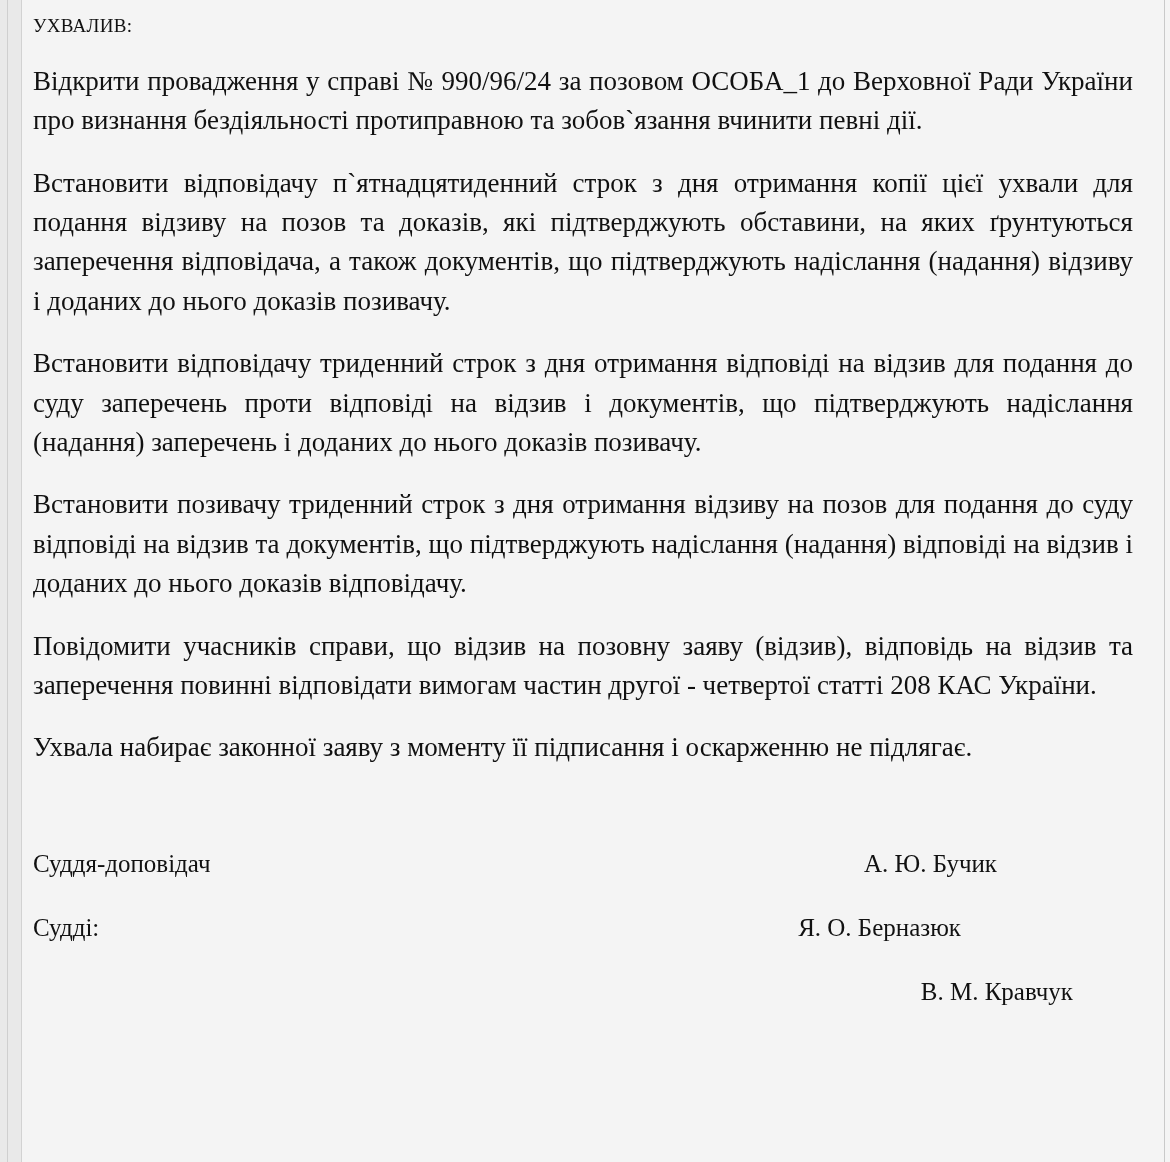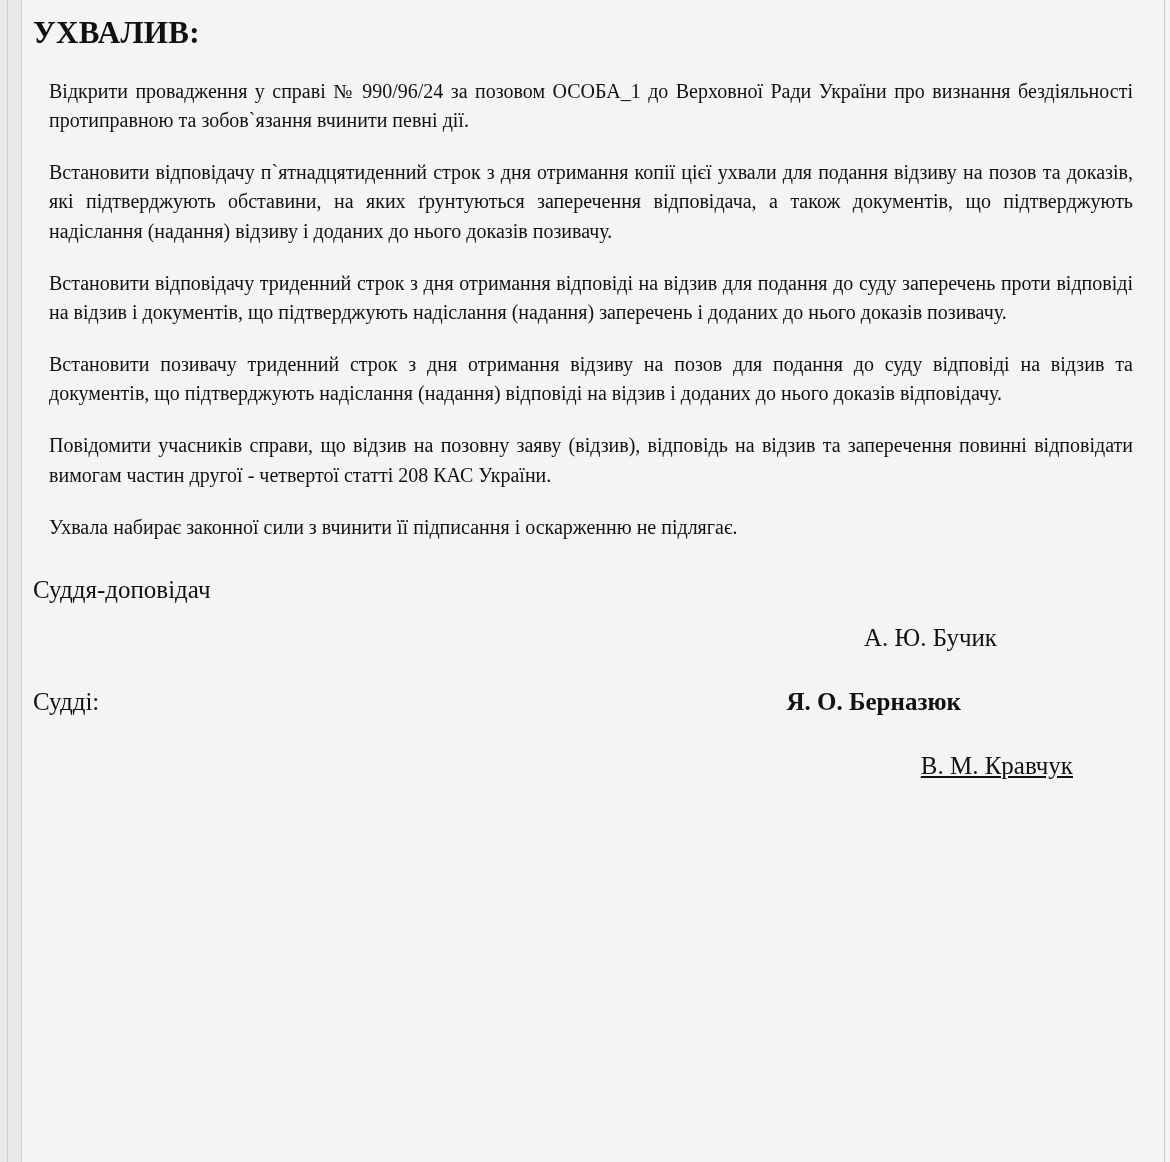--- a/index.html
+++ b/index.html
@@ -45,61 +45,61 @@
     position: absolute;
     left: 22px;
     top: 0;
     right: 7px;
     bottom: 0;
     padding: 14px 30px 0 9px;
     box-sizing: border-box;
   }
 
   .doc-heading {
-    font-weight: bold;
-    font-size: 31px;
+    font-weight: normal;
+    font-size: 19px;
     line-height: 1.25;
     letter-spacing: 0.3px;
     margin: 0 0 24px 0;
     padding-left: 2px;
   }
 
   .para {
-    font-size: 20px;
+    font-size: 27px;
     line-height: 1.46;
     text-align: justify;
     text-justify: inter-word;
-    margin: 0 0 23px 16px;
+    margin: 0 0 23px 0;
     padding-left: 2px;
     hyphens: none;
   }
   .para:last-of-type { margin-bottom: 0; }
 
   .sign-block {
     margin-top: 30px;
     padding-left: 2px;
   }
   .sign-row {
     display: flex;
-    align-items: flex-start;
+    align-items: flex-end;
     font-size: 25px;
     line-height: 1.4;
     margin-bottom: 29px;
   }
   .sign-row .role {
     flex: 0 0 auto;
   }
   .sign-row .name {
     margin-left: auto;
     text-align: right;
   }
   .sign-row.judge-1 .name { padding-right: 136px; margin-top: 48px; }
-  .sign-row.judge-2 .name { padding-right: 172px; font-weight: bold; }
+  .sign-row.judge-2 .name { padding-right: 172px; }
   .sign-row.judge-3 .name { padding-right: 60px; }
-  .sign-row.judge-3 { margin-bottom: 16px; text-decoration: underline; }
+  .sign-row.judge-3 { margin-bottom: 16px; }
 </style>
 </head>
 <body>
 
 <div class="gutter-left">
   <div class="rail"></div>
 </div>
 <div class="edge-right"></div>
 
 <div class="page">
@@ -111,21 +111,21 @@
 
   <p class="para">Встановити відповідачу п`ятнадцятиденний строк з дня отримання копії цієї ухвали для подання відзиву на позов та доказів, які підтверджують обставини, на яких ґрунтуються заперечення відповідача, а також документів, що підтверджують надіслання (надання) відзиву і доданих до нього доказів позивачу.</p>
 
   <p class="para">Встановити відповідачу триденний строк з дня отримання відповіді на відзив для подання до суду заперечень проти відповіді на відзив і документів, що підтверджують надіслання (надання) заперечень і доданих до нього доказів позивачу.</p>
 
   <p class="para">Встановити позивачу триденний строк з дня отримання відзиву на позов для подання до суду відповіді на відзив та документів, що підтверджують надіслання (надання) відповіді на відзив і доданих до нього доказів відповідачу.</p>
 
   <p class="para">Повідомити учасників справи, що відзив на позовну заяву (відзив), відповідь на відзив та заперечення повинні відповідати вимогам частин другої - четвертої статті 208 КАС України.</p>
 
 
-  <p class="para">Ухвала набирає законної сили з вчинити її підписання і оскарженню не підлягає.</p>
+  <p class="para">Ухвала набирає законної заяву з моменту її підписання і оскарженню не підлягає.</p>
 
   <div class="sign-block">
 
     <div class="sign-row judge-1">
       <span class="role">Суддя-доповідач</span>
       <span class="name">А. Ю. Бучик</span>
     </div>
 
     <div class="sign-row judge-2">
       <span class="role">Судді:</span>

